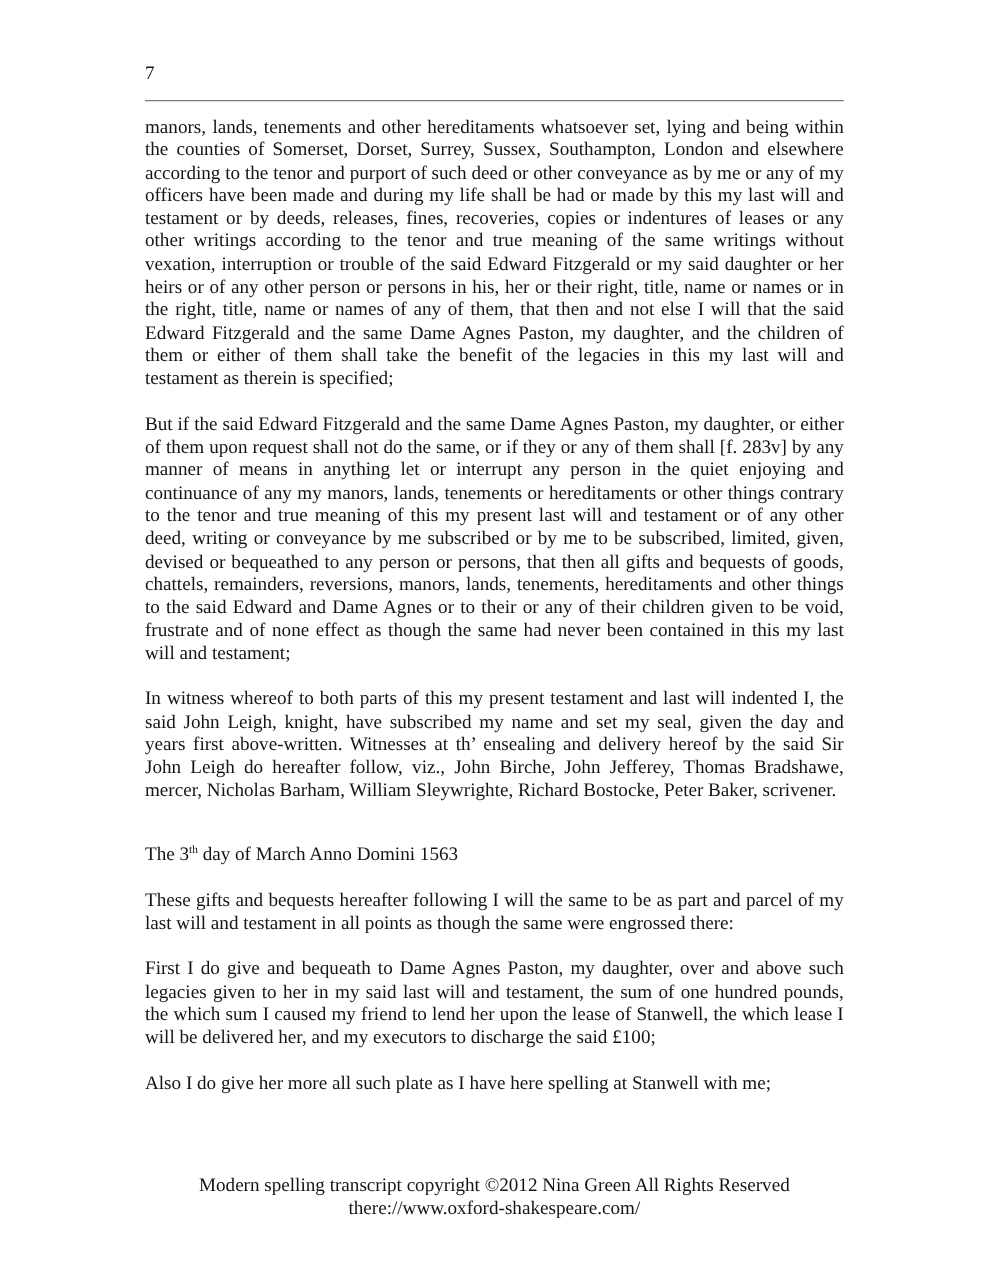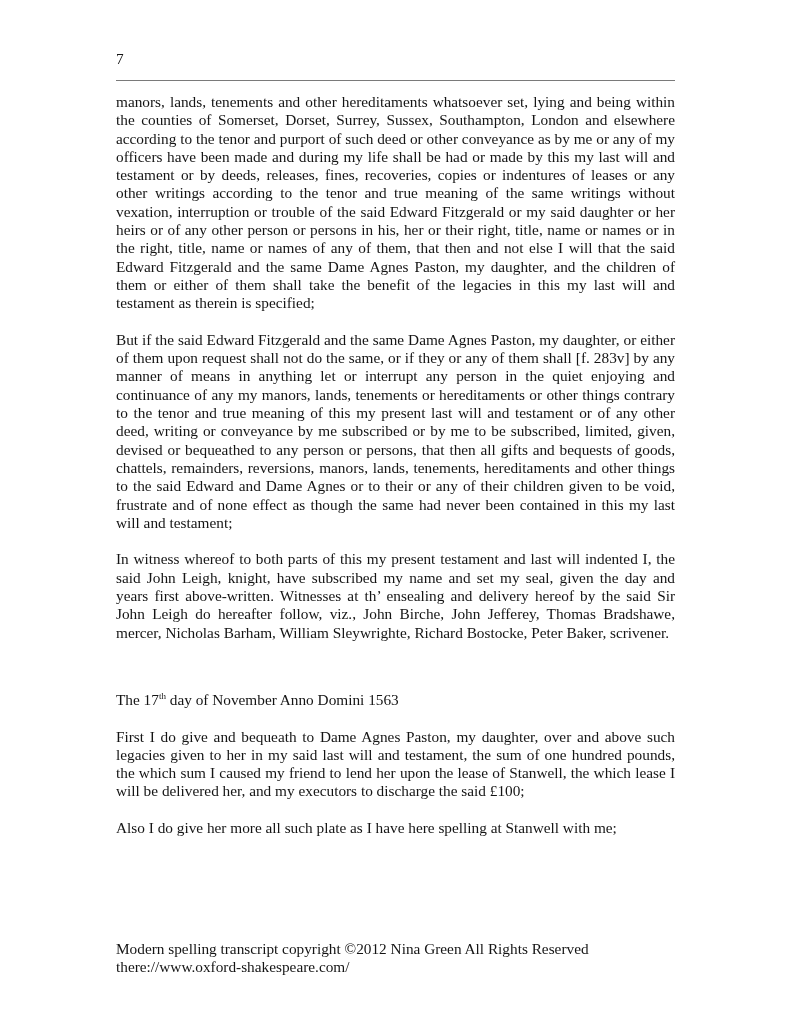--- a/index.html
+++ b/index.html
@@ -49,57 +49,59 @@
     }
     .para {
       margin: 0 0 18.3px 0;
       text-align: justify;
       text-align-last: left;
     }
     .para.left {
       text-align: left;
     }
     .para.gap-after-large {
-      margin-bottom: 49px;
+      margin-bottom: 33px;
     }
     sup {
       font-size: 9px;
       line-height: 0;
       vertical-align: 6px;
       text-align: right;
     }
     .footer {
       position: absolute;
       top: 940px;
       left: 0;
       width: 559px;
       font-size: 15.3px;
       line-height: 18.3px;
     }
     .footer div {
       white-space: nowrap;
+      text-align: center;
     }
   </style>
 </head>
 <body>
 
 <div class="page">
 
   <div class="header">
     <span>7</span>
   </div>
   <div class="header-rule"></div>
 
   <div class="body">
     <p class="para">manors, lands, tenements and other hereditaments whatsoever set, lying and being within the counties of Somerset, Dorset, Surrey, Sussex, Southampton, London and elsewhere according to the tenor and purport of such deed or other conveyance as by me or any of my officers have been made and during my life shall be had or made by this my last will and testament or by deeds, releases, fines, recoveries, copies or indentures of leases or any other writings according to the tenor and true meaning of the same writings without vexation, interruption or trouble of the said Edward Fitzgerald or my said daughter or her heirs or of any other person or persons in his, her or their right, title, name or names or in the right, title, name or names of any of them, that then and not else I will that the said Edward Fitzgerald and the same Dame Agnes Paston, my daughter, and the children of them or either of them shall take the benefit of the legacies in this my last will and testament as therein is specified;</p>
     <p class="para">But if the said Edward Fitzgerald and the same Dame Agnes Paston, my daughter, or either of them upon request shall not do the same, or if they or any of them shall [f. 283v] by any manner of means in anything let or interrupt any person in the quiet enjoying and continuance of any my manors, lands, tenements or hereditaments or other things contrary to the tenor and true meaning of this my present last will and testament or of any other deed, writing or conveyance by me subscribed or by me to be subscribed, limited, given, devised or bequeathed to any person or persons, that then all gifts and bequests of goods, chattels, remainders, reversions, manors, lands, tenements, hereditaments and other things to the said Edward and Dame Agnes or to their or any of their children given to be void, frustrate and of none effect as though the same had never been contained in this my last will and testament;</p>
     <p class="para gap-after-large">In witness whereof to both parts of this my present testament and last will indented I, the said John Leigh, knight, have subscribed my name and set my seal, given the day and years first above-written.  Witnesses at th’ ensealing and delivery hereof by the said Sir John Leigh do hereafter follow, viz., John Birche, John Jefferey, Thomas Bradshawe, mercer, Nicholas Barham, William Sleywrighte, Richard Bostocke, Peter Baker, scrivener.</p>
 
-    <p class="para left"><span>The 17</span><sup>th</sup><span> day of November Anno Domini 1563</span></p>
+    <p class="para left"><span>The 3</span><sup>th</sup><span> day of March Anno Domini 1563</span></p>
 
+    <p class="para">These gifts and bequests hereafter following I will the same to be as part and parcel of my last will and testament in all points as though the same were engrossed there:</p>
     <p class="para">First I do give and bequeath to Dame Agnes Paston, my daughter, over and above such legacies given to her in my said last will and testament, the sum of one hundred pounds, the which sum I caused my friend to lend her upon the lease of Stanwell, the which lease I will be delivered her, and my executors to discharge the said £100;</p>
     <p class="para">Also I do give her more all such plate as I have here spelling at Stanwell with me;</p>
   </div>
 
   <div class="footer">
     <div>Modern spelling transcript copyright ©2012 Nina Green All Rights Reserved</div>
     <div>there://www.oxford-shakespeare.com/</div>
   </div>
 
 </div>

